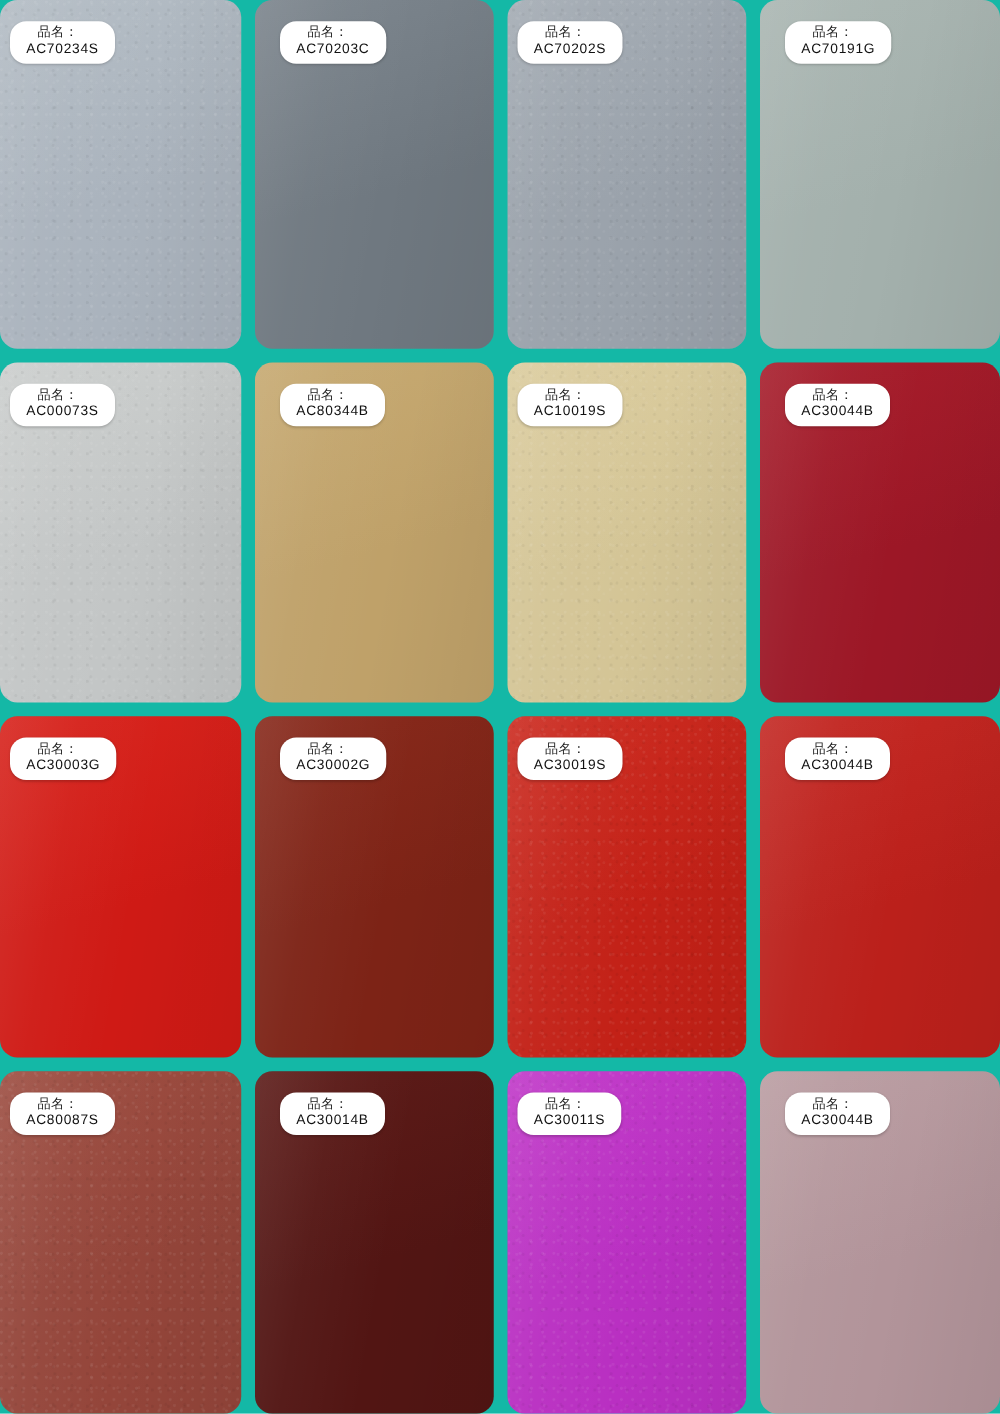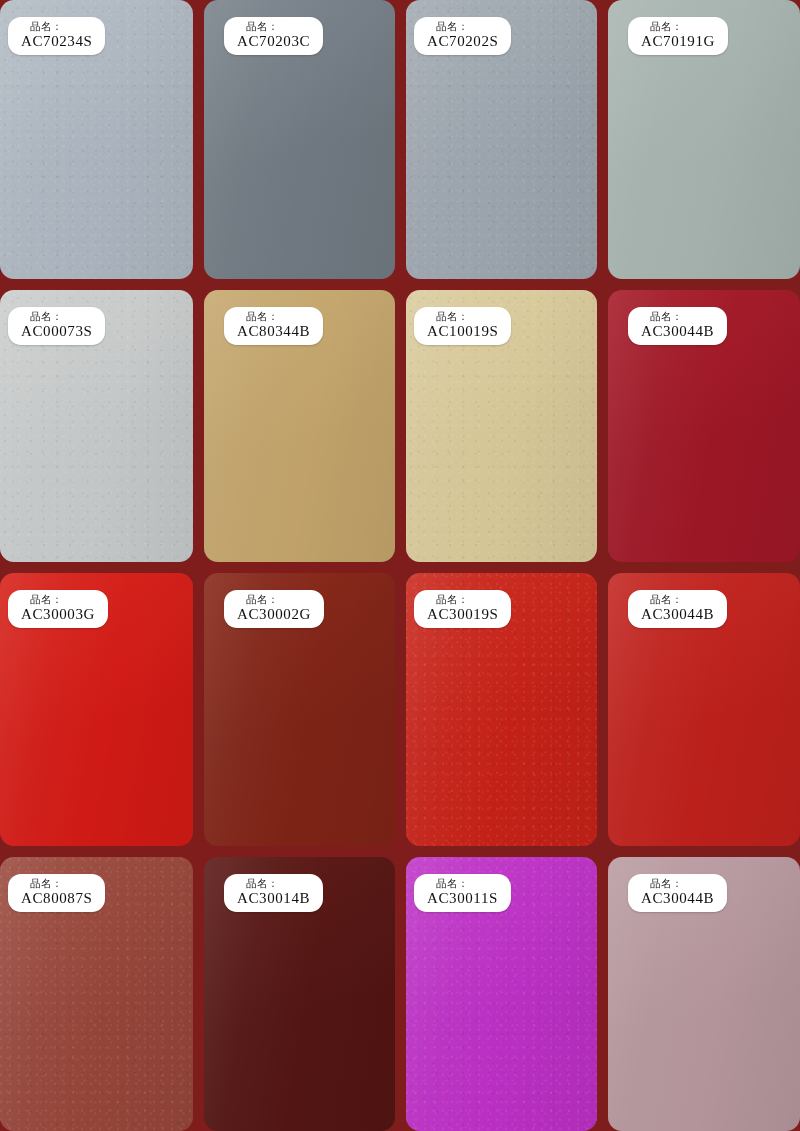--- a/index.html
+++ b/index.html
@@ -74,30 +74,30 @@
   .plate-caption {
     display: block;
     font-size: 10.5px;
     color: #1a1a1a;
     padding-left: 9px;
     letter-spacing: 0.4px;
     font-family: "DejaVu Sans", sans-serif;
   }
   .plate-code {
     display: block;
-    font-size: 15px;
+    font-size: 11px;
     color: #111111;
     letter-spacing: 0.6px;
-    font-family: Liberation Serif, serif;
+    font-family: Liberation Sans, sans-serif;
   }
 </style>
 </head>
 <body>
 
-<div id="swatch-grid" style="background: #7f1d1d;">
+<div id="swatch-grid" style="background: #14b8a6;">
     <div class="swatch-tile" style="grid-area: 1 / 1; background: linear-gradient(165deg, rgb(179, 188, 196) 0%, rgb(170, 179, 189) 55%, rgb(170, 179, 189) 100%);">
       <div class="tile-sheen"></div>
       <div class="tile-texture"></div>
       <div class="name-plate plate-left">
         <span class="plate-caption">品名：</span>
         <span class="plate-code">AC70234S</span>
       </div>
     </div>
     <div class="swatch-tile" style="grid-area: 1 / 3; background: linear-gradient(165deg, rgb(123, 132, 140) 0%, rgb(111, 120, 128) 55%, rgb(111, 120, 128) 100%);">
       <div class="tile-sheen"></div>

